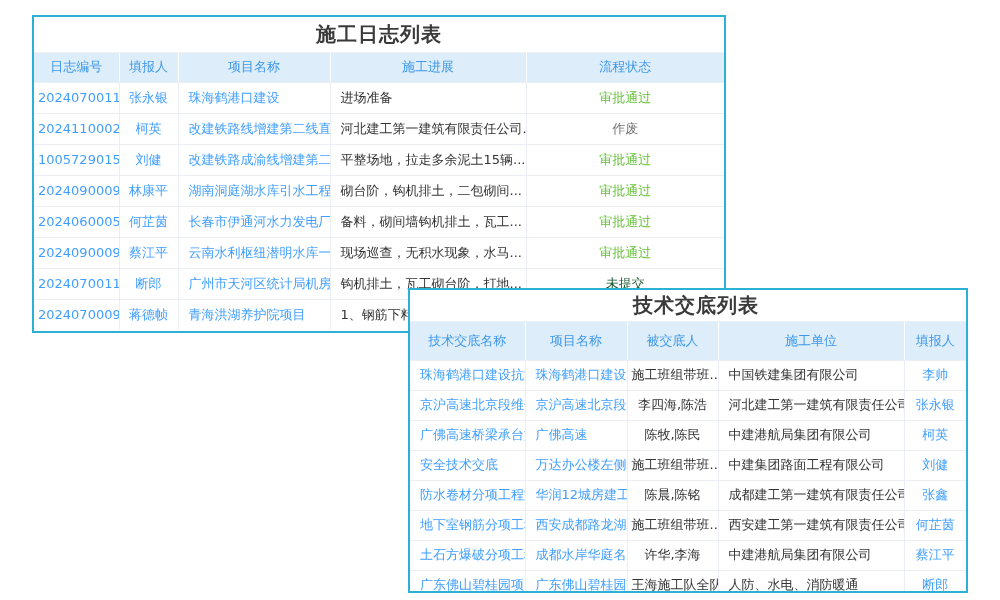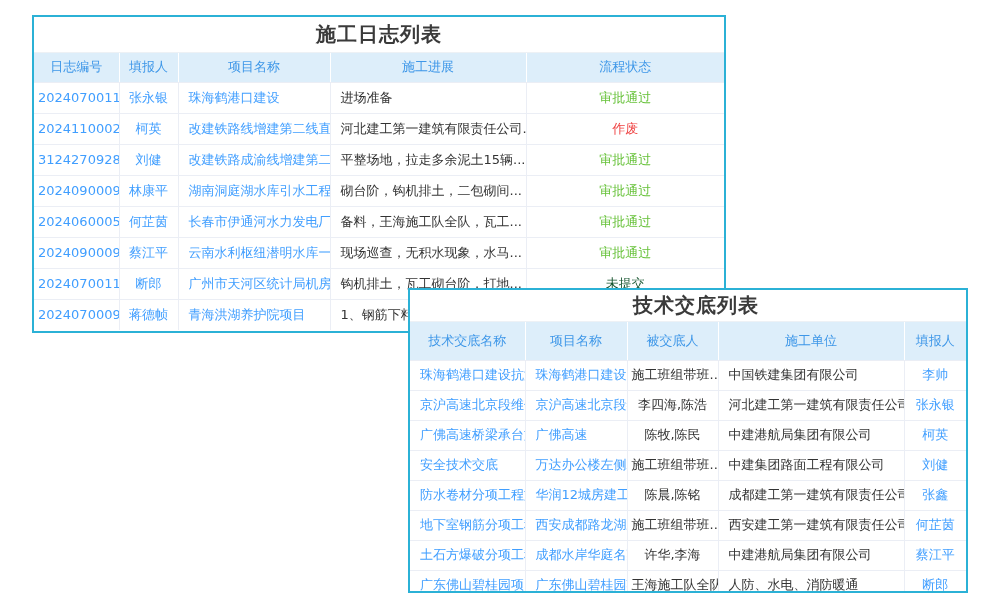--- a/index.html
+++ b/index.html
@@ -110,41 +110,41 @@
           <td class="cell cell-link">张永银</td>
           <td class="cell cell-link">珠海鹤港口建设</td>
           <td class="cell cell-text">进场准备</td>
           <td class="cell cell-status" style="color: rgb(103, 194, 58);">审批通过</td>
         </tr>
         <tr>
           <td class="cell cell-link">2024110002</td>
           <td class="cell cell-link">柯英</td>
           <td class="cell cell-link">改建铁路线增建第二线直...</td>
           <td class="cell cell-text">河北建工第一建筑有限责任公司...</td>
-          <td class="cell cell-status" style="color: #ef4444; font-family: Liberation Serif, serif;">作废</td>
-        </tr>
-        <tr>
-          <td class="cell cell-link">3124270928</td>
+          <td class="cell cell-status" style="color: #737373; font-family: Liberation Serif, serif;">作废</td>
+        </tr>
+        <tr>
+          <td class="cell cell-link">1005729015</td>
           <td class="cell cell-link">刘健</td>
           <td class="cell cell-link">改建铁路成渝线增建第二...</td>
           <td class="cell cell-text">平整场地，拉走多余泥土15辆...</td>
           <td class="cell cell-status" style="color: rgb(103, 194, 58);">审批通过</td>
         </tr>
         <tr>
           <td class="cell cell-link">2024090009</td>
           <td class="cell cell-link">林康平</td>
           <td class="cell cell-link">湖南洞庭湖水库引水工程...</td>
           <td class="cell cell-text">砌台阶，钩机排土，二包砌间...</td>
           <td class="cell cell-status" style="color: rgb(103, 194, 58);">审批通过</td>
         </tr>
         <tr>
           <td class="cell cell-link">2024060005</td>
           <td class="cell cell-link">何芷茵</td>
           <td class="cell cell-link">长春市伊通河水力发电厂...</td>
-          <td class="cell cell-text">备料，王海施工队全队，瓦工...</td>
+          <td class="cell cell-text">备料，砌间墙钩机排土，瓦工...</td>
           <td class="cell cell-status" style="color: rgb(103, 194, 58);">审批通过</td>
         </tr>
         <tr>
           <td class="cell cell-link">2024090009</td>
           <td class="cell cell-link">蔡江平</td>
           <td class="cell cell-link">云南水利枢纽潜明水库一...</td>
           <td class="cell cell-text">现场巡查，无积水现象，水马...</td>
           <td class="cell cell-status" style="color: rgb(103, 194, 58);">审批通过</td>
         </tr>
         <tr>

